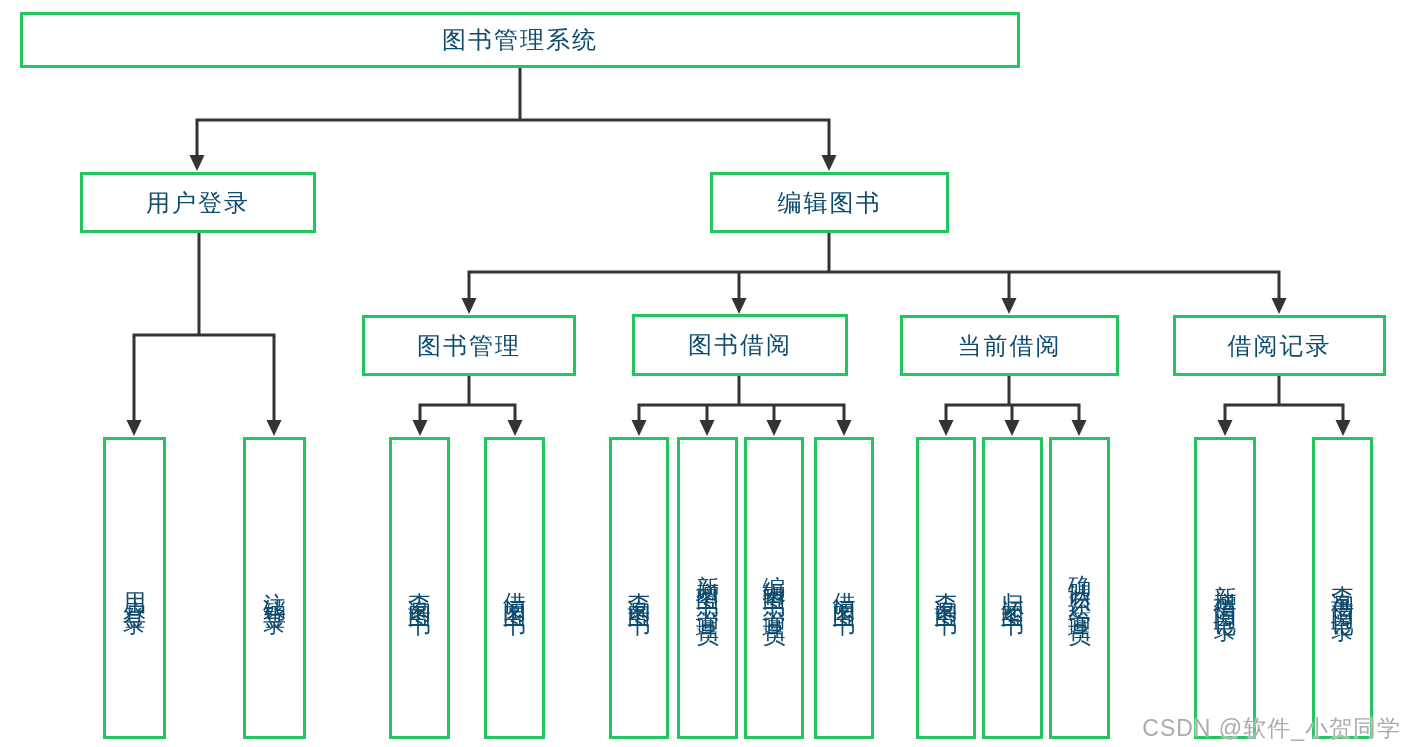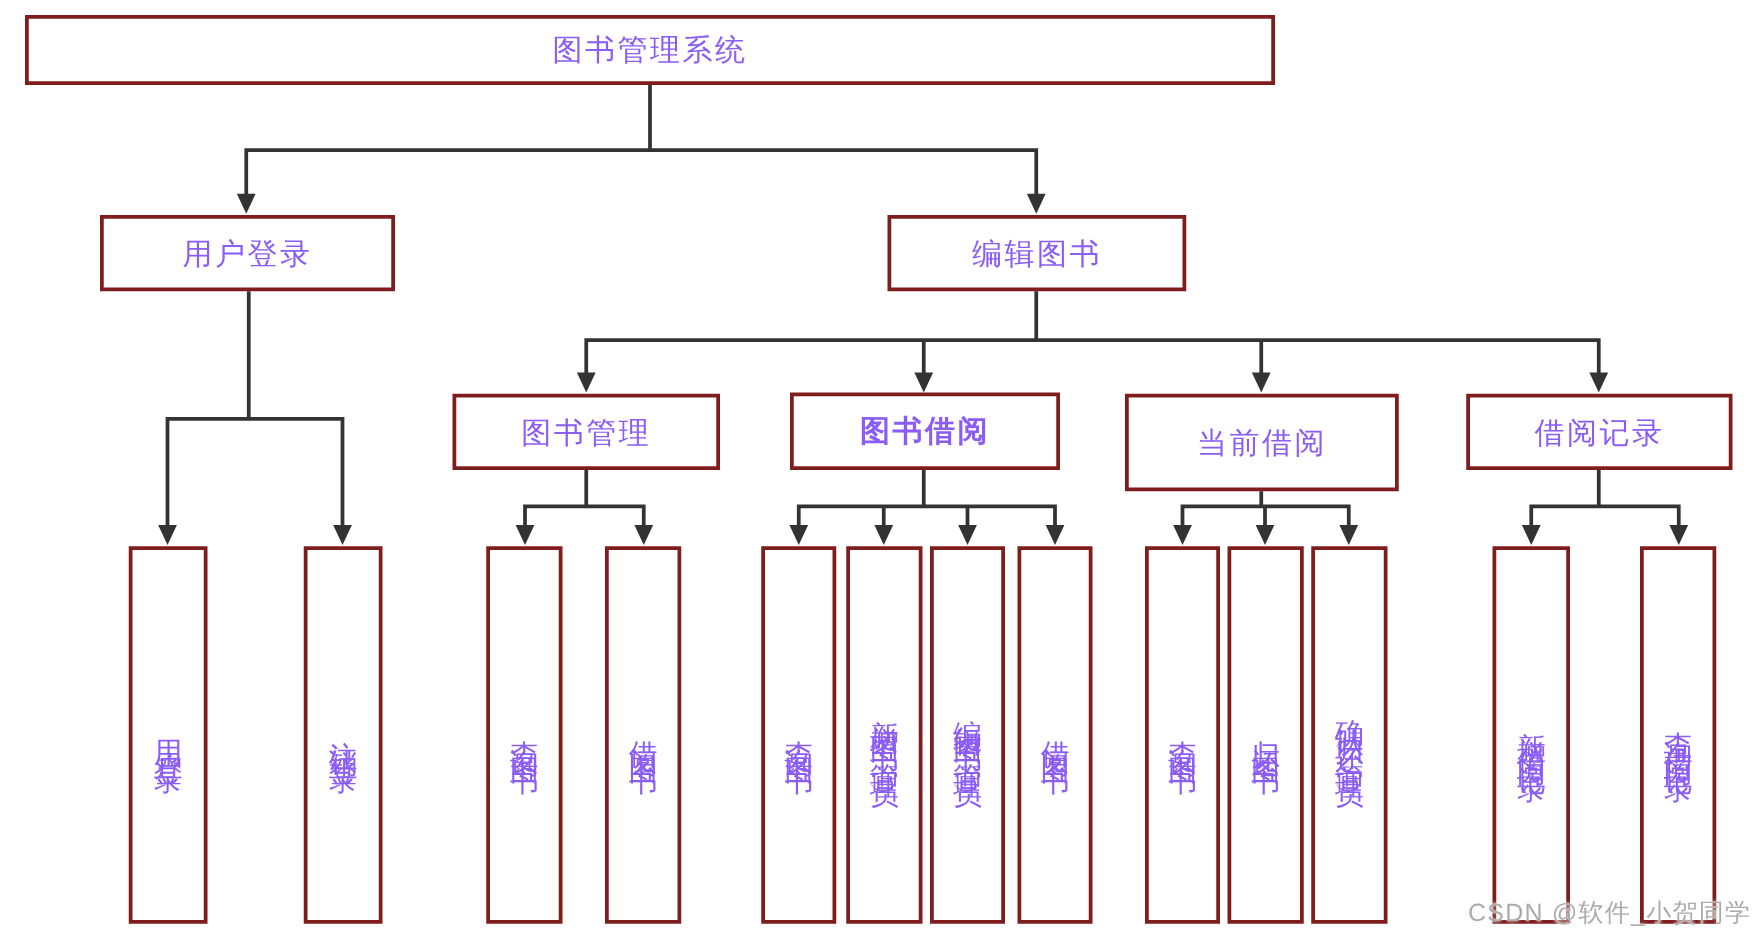--- a/index.html
+++ b/index.html
@@ -7,40 +7,40 @@
     position:relative;
     width:1405px;height:747px;
     background:#ffffff;
     font-family:"Liberation Sans","DejaVu Sans",sans-serif;
     overflow:hidden;
   }
   #edges{position:absolute;left:0;top:0;width:1405px;height:747px;}
   .box{
     position:absolute;
     box-sizing:border-box;
-    border:3px solid #7f1d1d;
+    border:3px solid #22c55e;
     background:#ffffff;
     display:flex;align-items:center;justify-content:center;
-    color:#8b5cf6;
+    color:#0c4a6e;
     font-size:24px;
     letter-spacing:2px;
     z-index:2;
   }
   .vbox{
     writing-mode:vertical-rl;
     text-orientation:mixed;
     font-size:23px;
     letter-spacing:7px;
     line-height:1;
     text-align:center;
   }
   #watermark{
     position:absolute;
     right:4px;bottom:3px;
-    font-size:20px;
+    font-size:23px;
     color:#ababab;
     letter-spacing:1px;
     text-shadow:0 0 3px rgba(255,255,255,0.95), 0 0 1px rgba(255,255,255,0.9);
     z-index:5;
     white-space:nowrap;
   }
   .edge-line{fill:none;stroke:#333333;stroke-width:3;}
   .edge-arrow{fill:#333333;stroke:none;}
 </style>
 </head>
@@ -102,22 +102,22 @@
       <polygon class="edge-arrow" points="1335.5,420 1350.5,420 1343,436"></polygon>
     </g>
   </svg>
 
   <div class="box" style="left:20px;top:12px;width:1000px;height:56px;">图书管理系统</div>
 
   <div class="box" style="left:80px;top:172px;width:236px;height:61px;">用户登录</div>
   <div class="box" style="left:710px;top:172px;width:239px;height:61px;">编辑图书</div>
 
   <div class="box" style="left:362px;top:315px;width:214px;height:61px;">图书管理</div>
-  <div class="box" style="left:632px;top:314px;width:216px;height:62px;font-weight:bold;">图书借阅</div>
-  <div class="box" style="left:900px;top:315px;width:219px;height:78px;">当前借阅</div>
+  <div class="box" style="left:632px;top:314px;width:216px;height:62px;">图书借阅</div>
+  <div class="box" style="left:900px;top:315px;width:219px;height:61px;">当前借阅</div>
   <div class="box" style="left:1173px;top:315px;width:213px;height:61px;">借阅记录</div>
 
   <div class="box vbox" style="left:103px;top:437px;width:63px;height:302px;">用户登录</div>
   <div class="box vbox" style="left:243px;top:437px;width:63px;height:302px;">注销登录</div>
 
   <div class="box vbox" style="left:389px;top:437px;width:61px;height:302px;">查询图书</div>
   <div class="box vbox" style="left:484px;top:437px;width:61px;height:302px;">借阅图书</div>
 
   <div class="box vbox" style="left:609px;top:437px;width:60px;height:302px;">查询图书</div>
   <div class="box vbox" style="left:677px;top:437px;width:61px;height:302px;">新增图书（管理员）</div>

